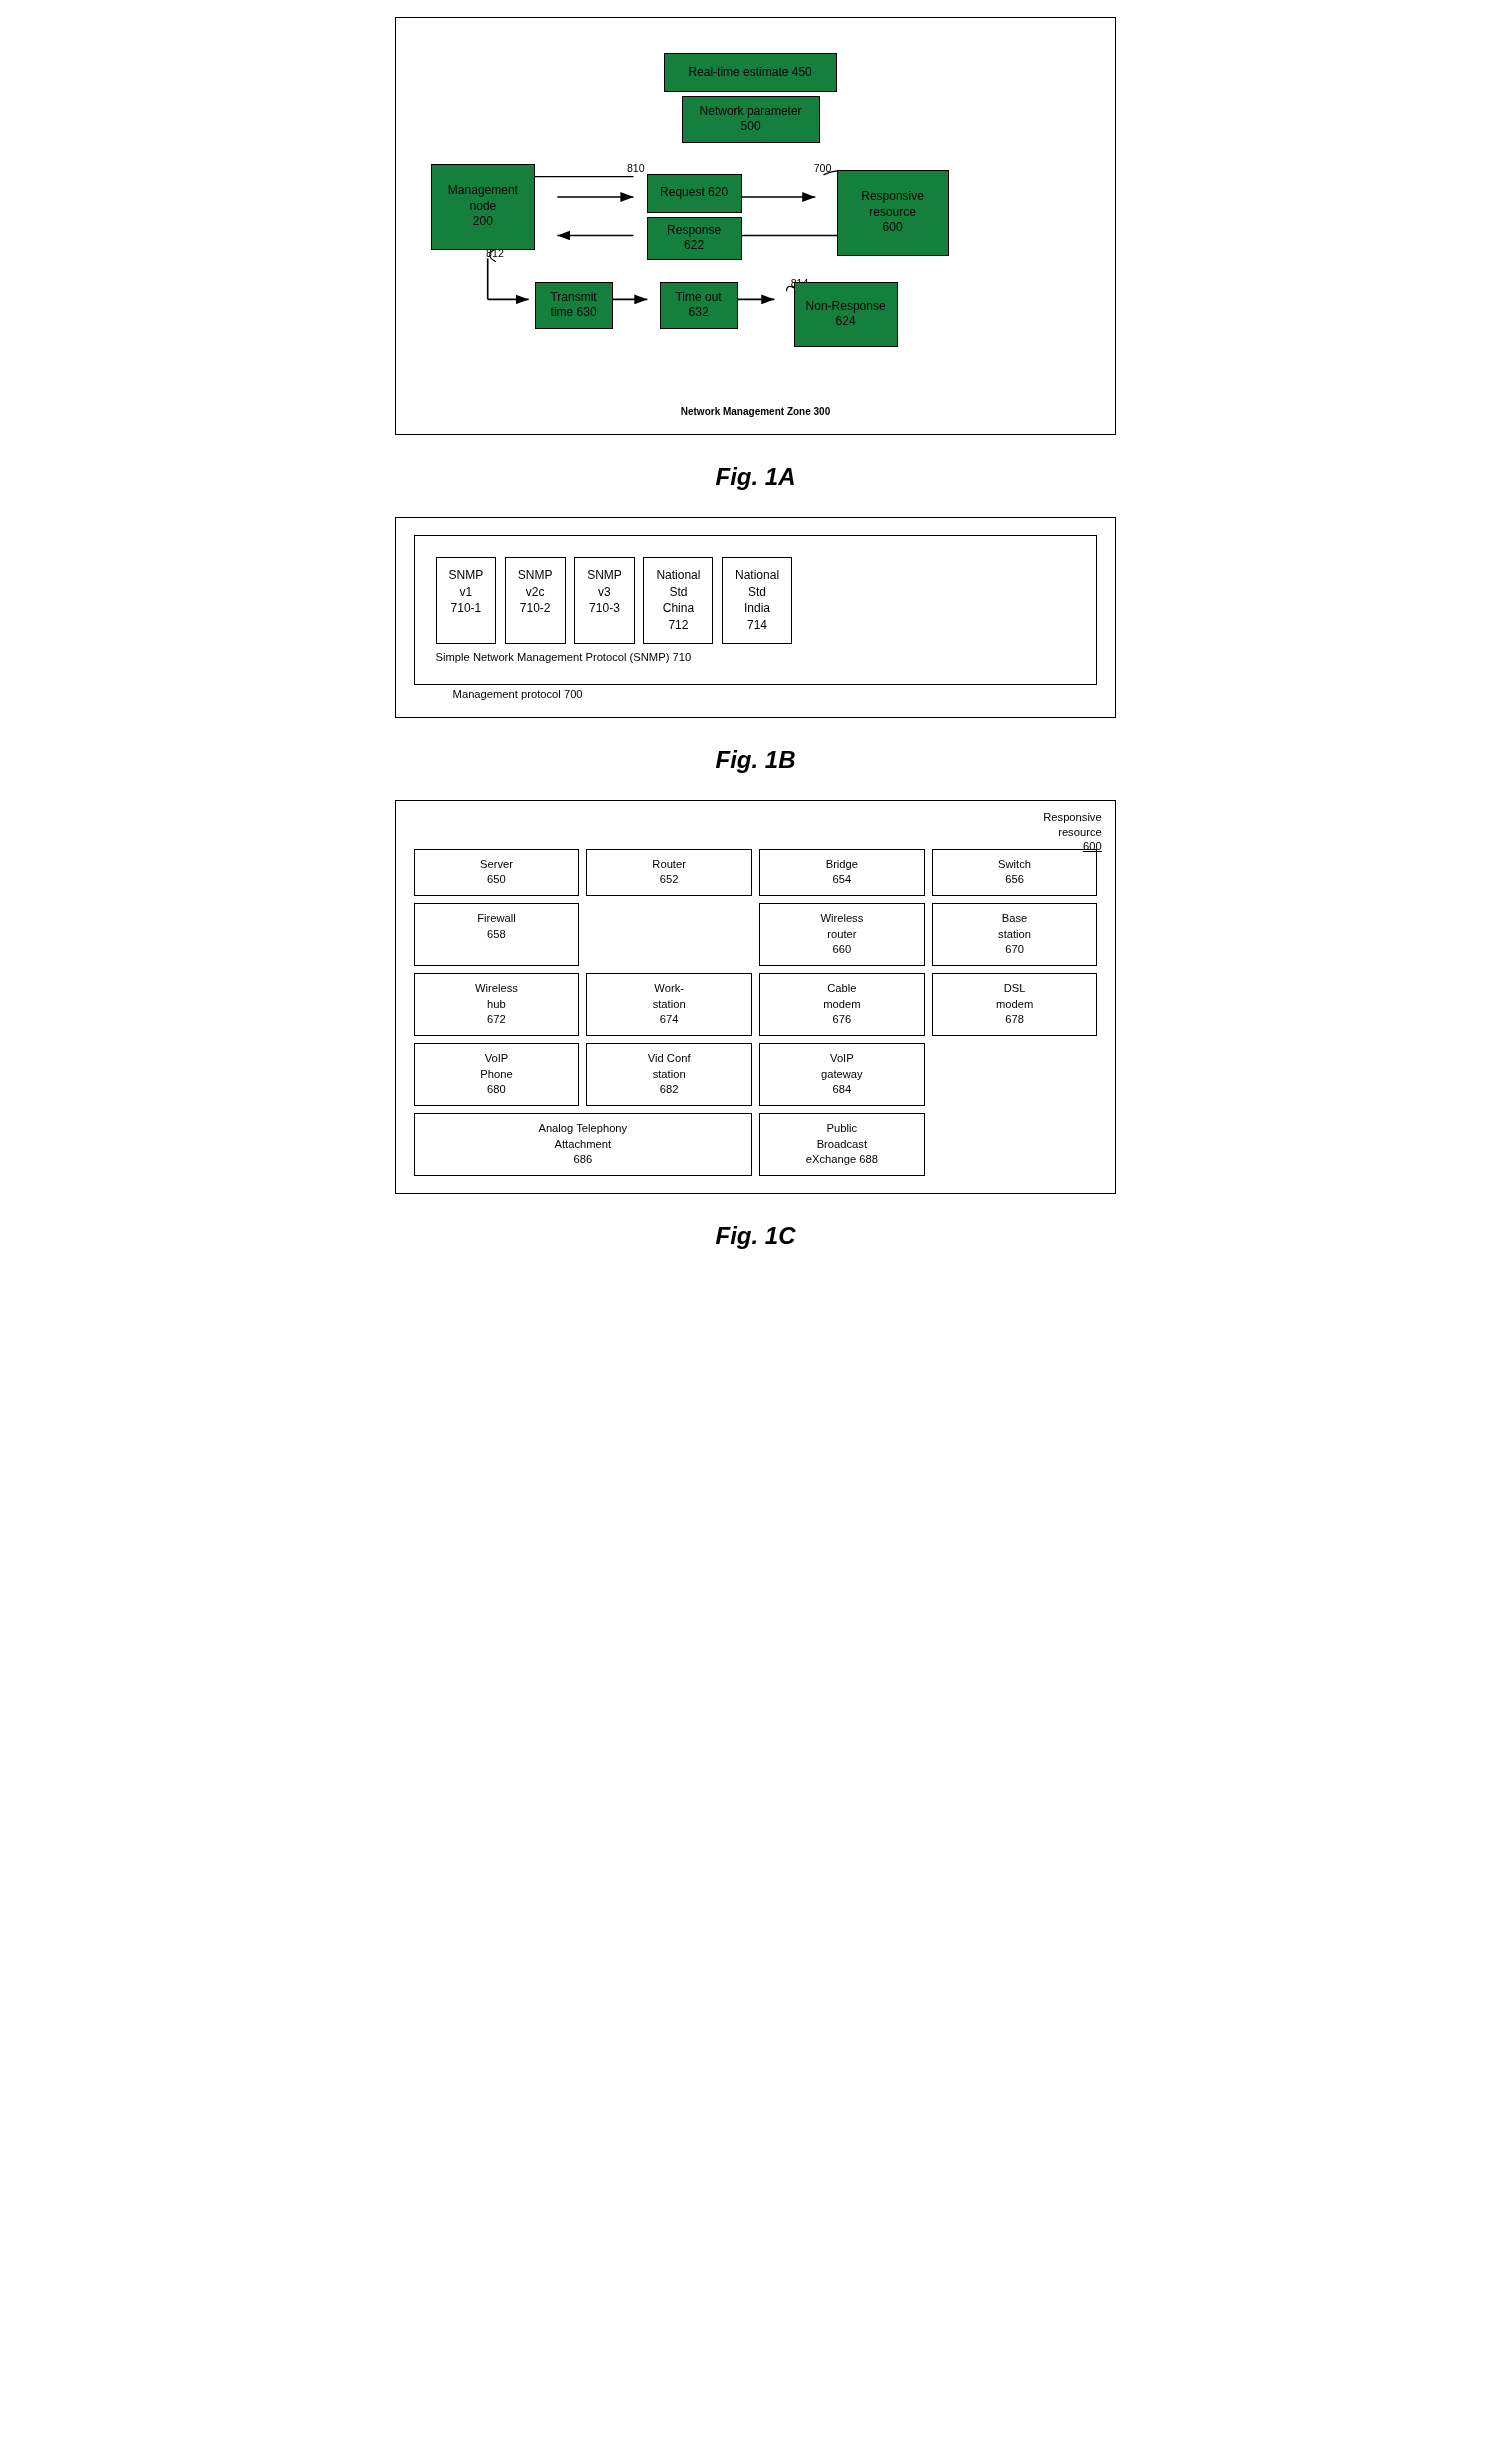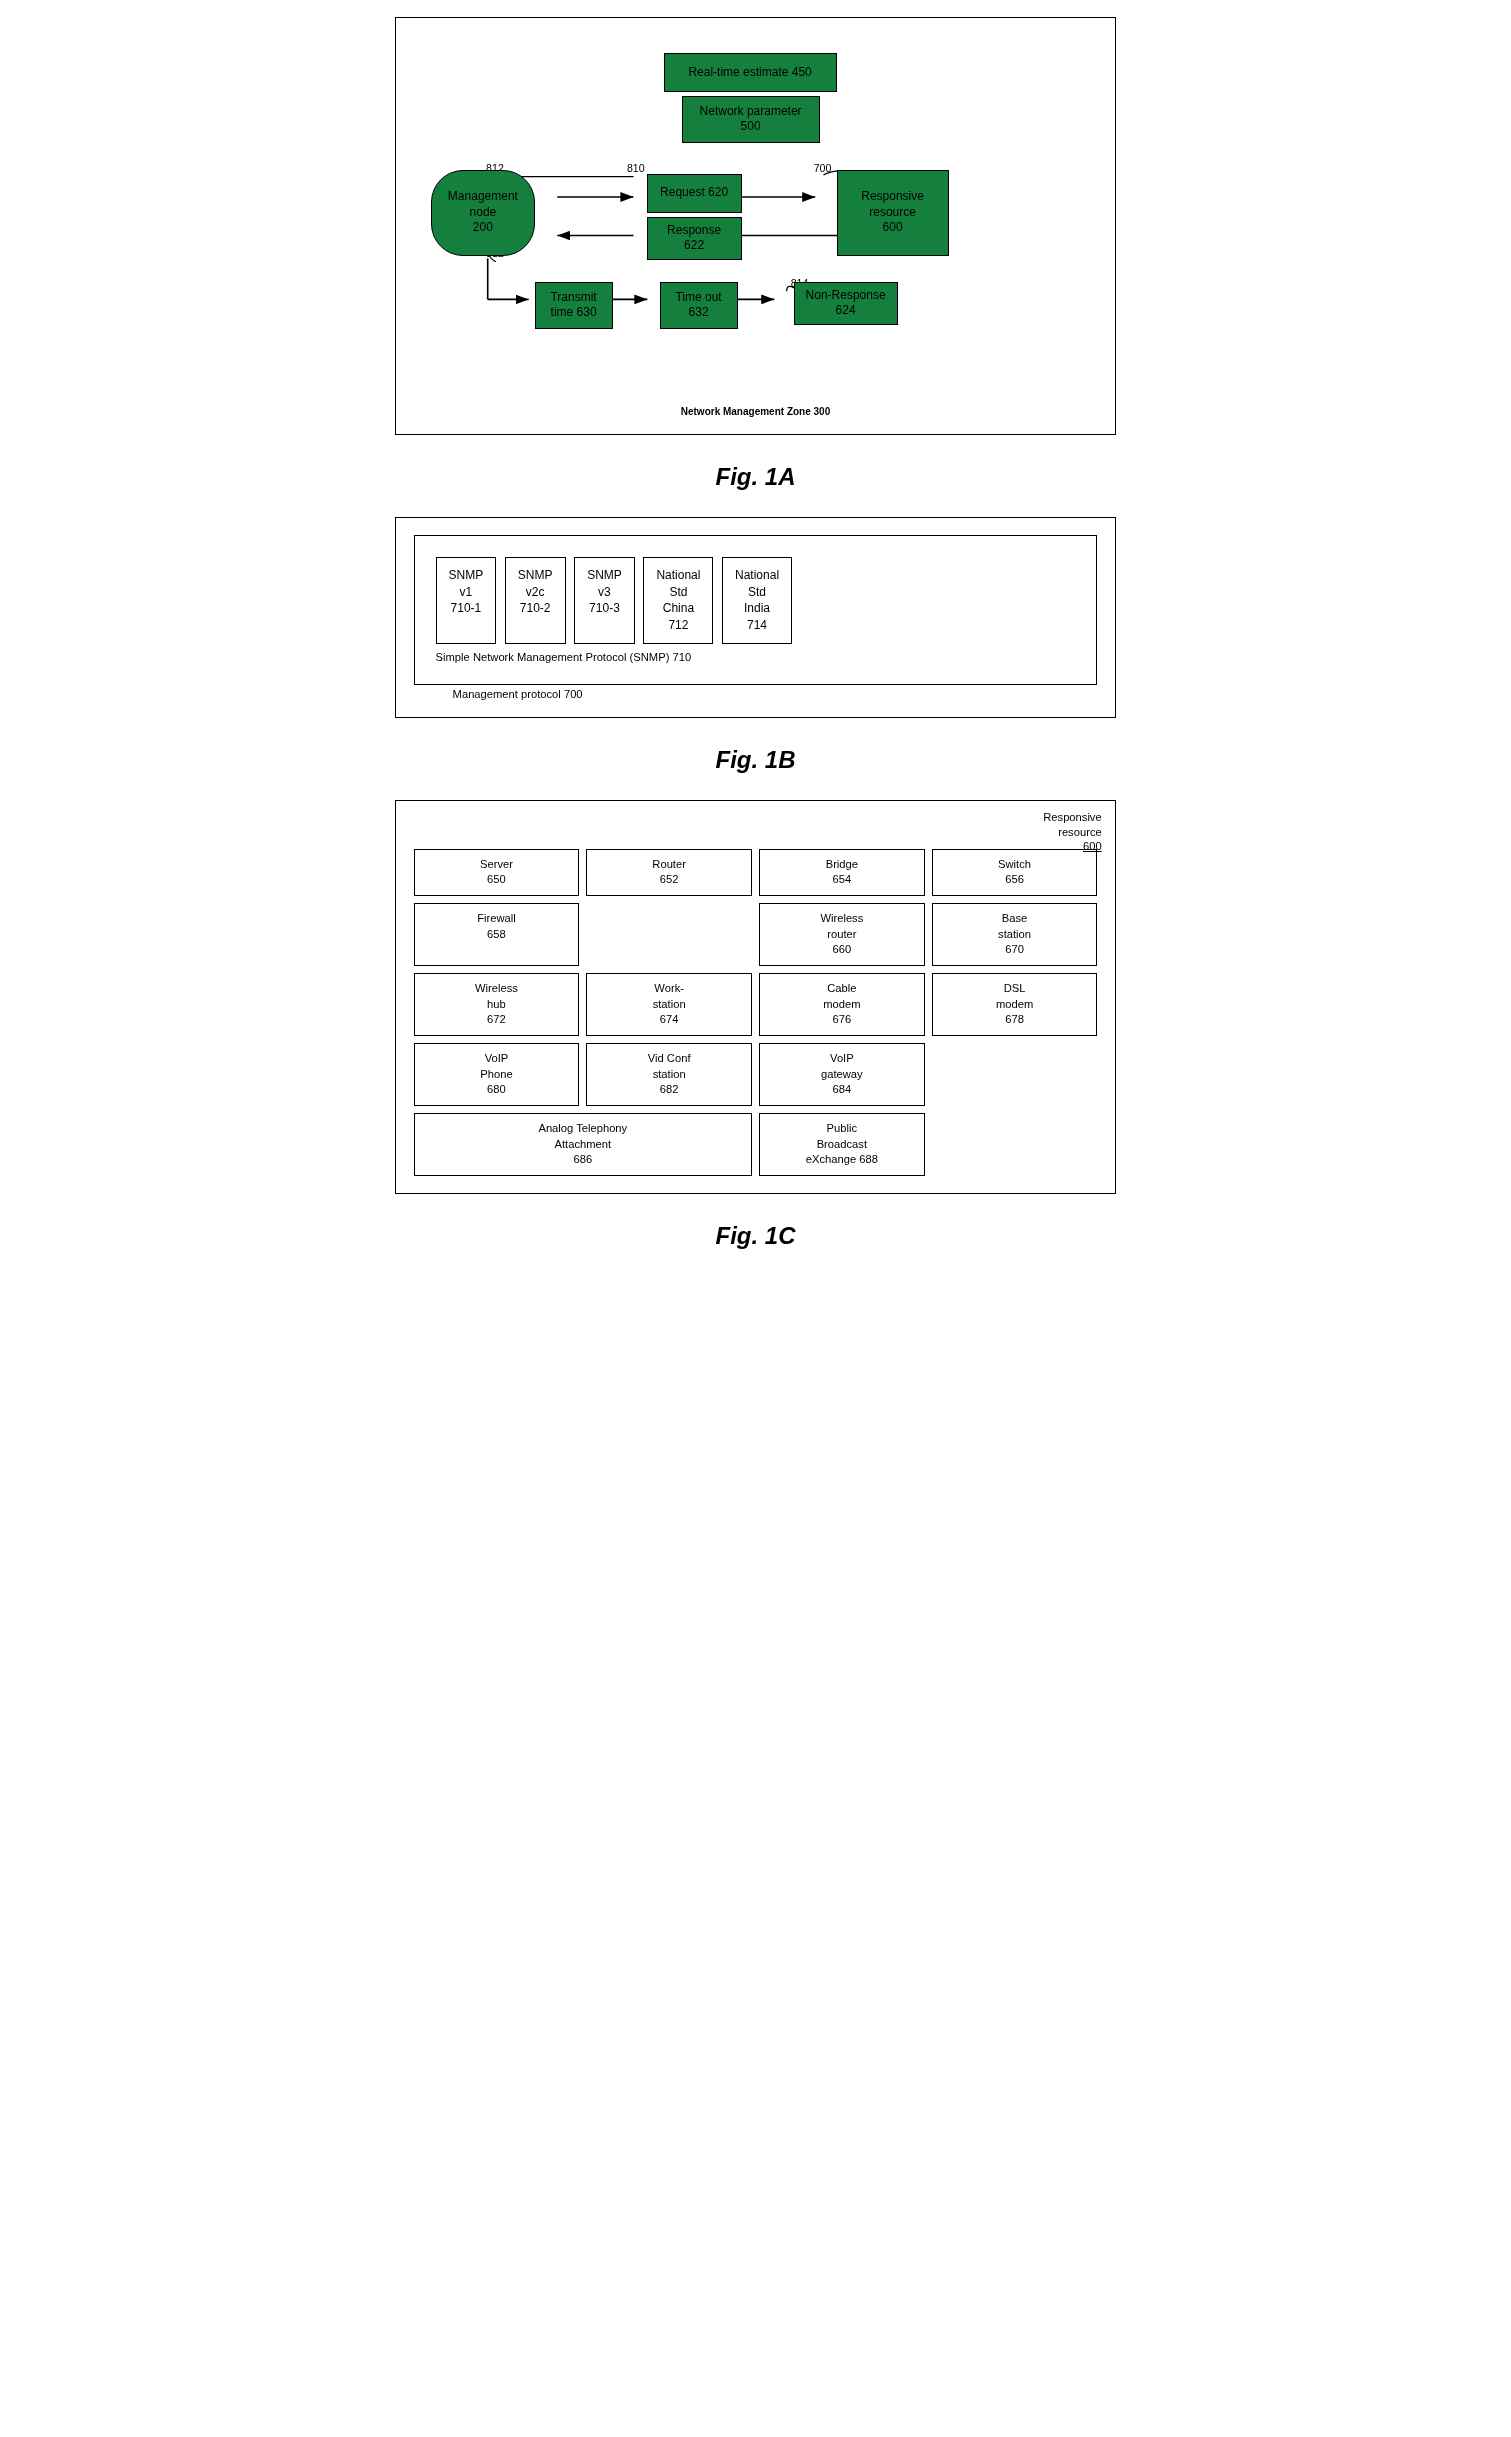--- a/index.html
+++ b/index.html
@@ -192,21 +192,21 @@
         <line x1="90" y1="310" x2="140" y2="310" stroke="#000" stroke-width="2" marker-end="url(#arrowhead)"></line>
 
         <line x1="225" y1="310" x2="285" y2="310" stroke="#000" stroke-width="2" marker-end="url(#arrowhead)"></line>
 
         <line x1="370" y1="310" x2="440" y2="310" stroke="#000" stroke-width="2" marker-end="url(#arrowhead)"></line>
 
         <text x="460" y="295" font-size="13" font-family="Arial">814</text>
         <path d="M 455 300 Q 455 288 470 300" stroke="#000" stroke-width="1.5" fill="none"></path>
       </svg>
 
-      <div class="box" style="left:17.3px; top:134px; width:104px; height:86px;border-radius:32px;">
+      <div class="box" style="left:17.3px; top:128px; width:104px; height:86px;">
         <span style="white-space:pre-line;">Management
 node
 200</span>
       </div>
 
       <div class="box" style="left:250px; top:17.3px; width:173px; height:39px;">
         <span>Real-time estimate 450</span>
       </div>
 
       <div class="box" style="left:268px; top:60px; width:138px; height:47px;">
@@ -232,21 +232,21 @@
       <div class="box" style="left:121px; top:246px; width:78px; height:47px;">
         <span style="white-space:pre-line;">Transmit
 time 630</span>
       </div>
 
       <div class="box" style="left:246px; top:246px; width:78px; height:47px;">
         <span style="white-space:pre-line;">Time out
 632</span>
       </div>
 
-      <div class="box" style="left:380px; top:246px; width:104px; height:43px;">
+      <div class="box" style="left:380px; top:246px; width:104px; height:65px;">
         <span style="white-space:pre-line;">Non-Response
 624</span>
       </div>
 
     </div>
     <div class="zone-label">
       <span>Network Management Zone 300</span>
     </div>
   </div>
 

